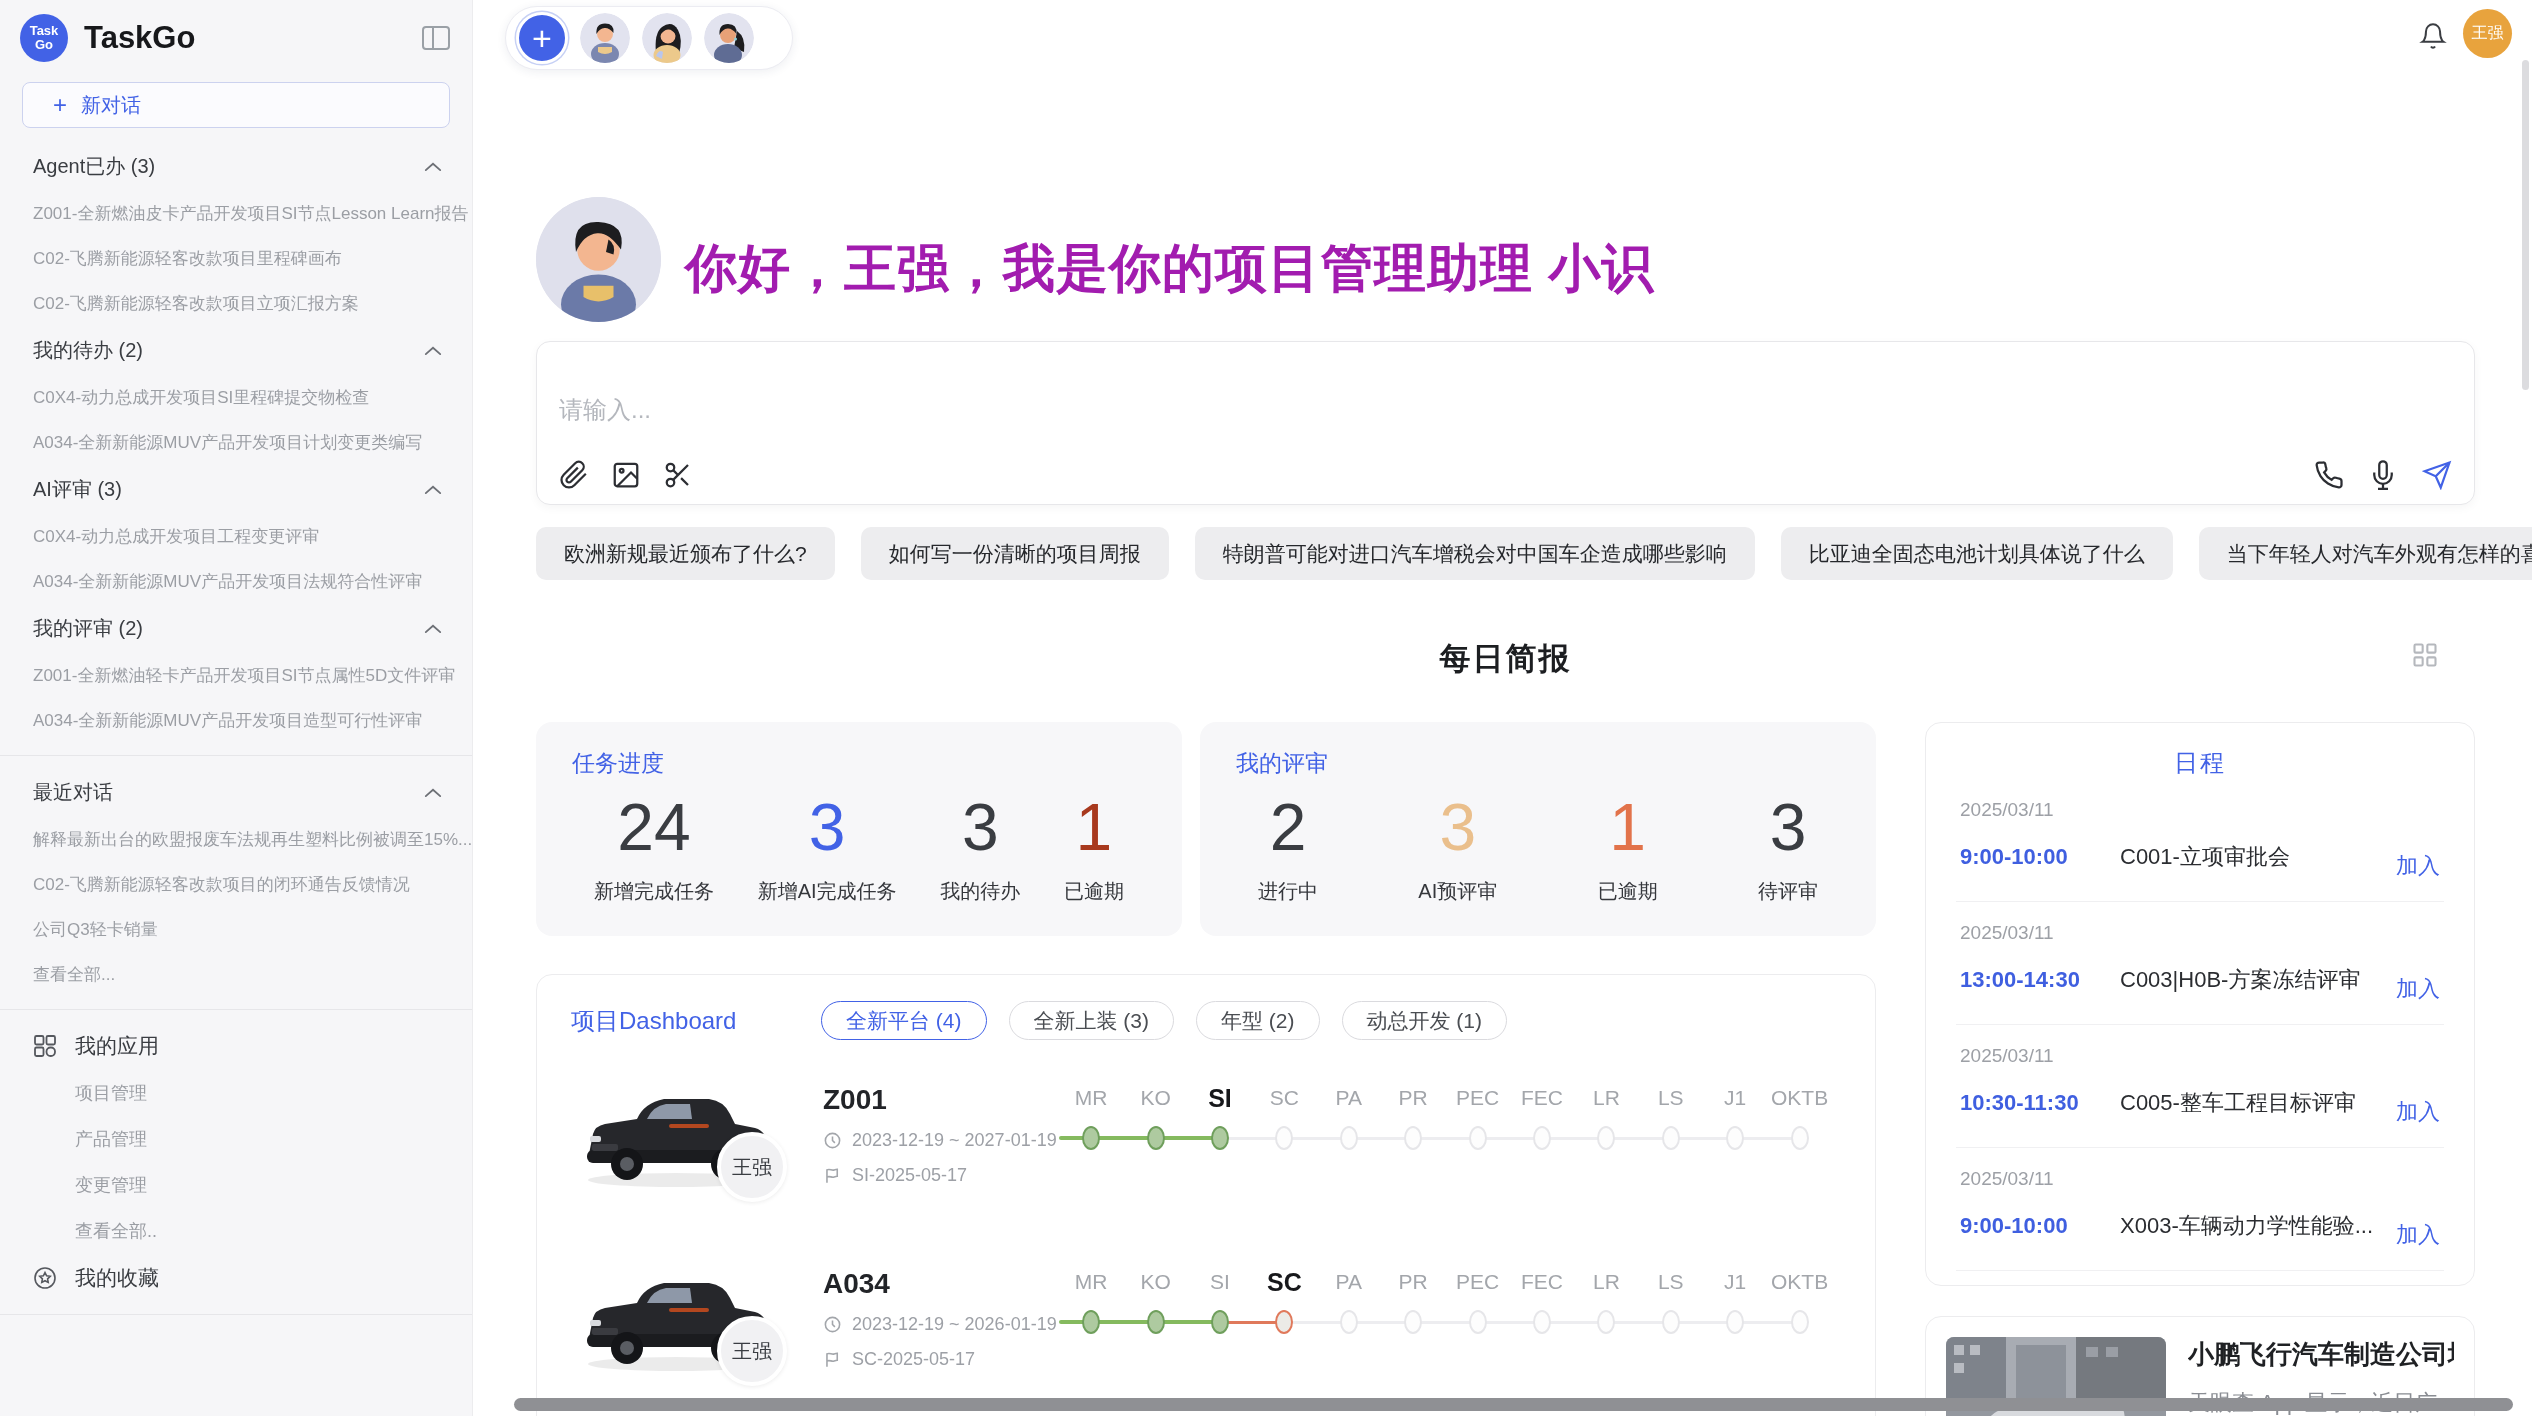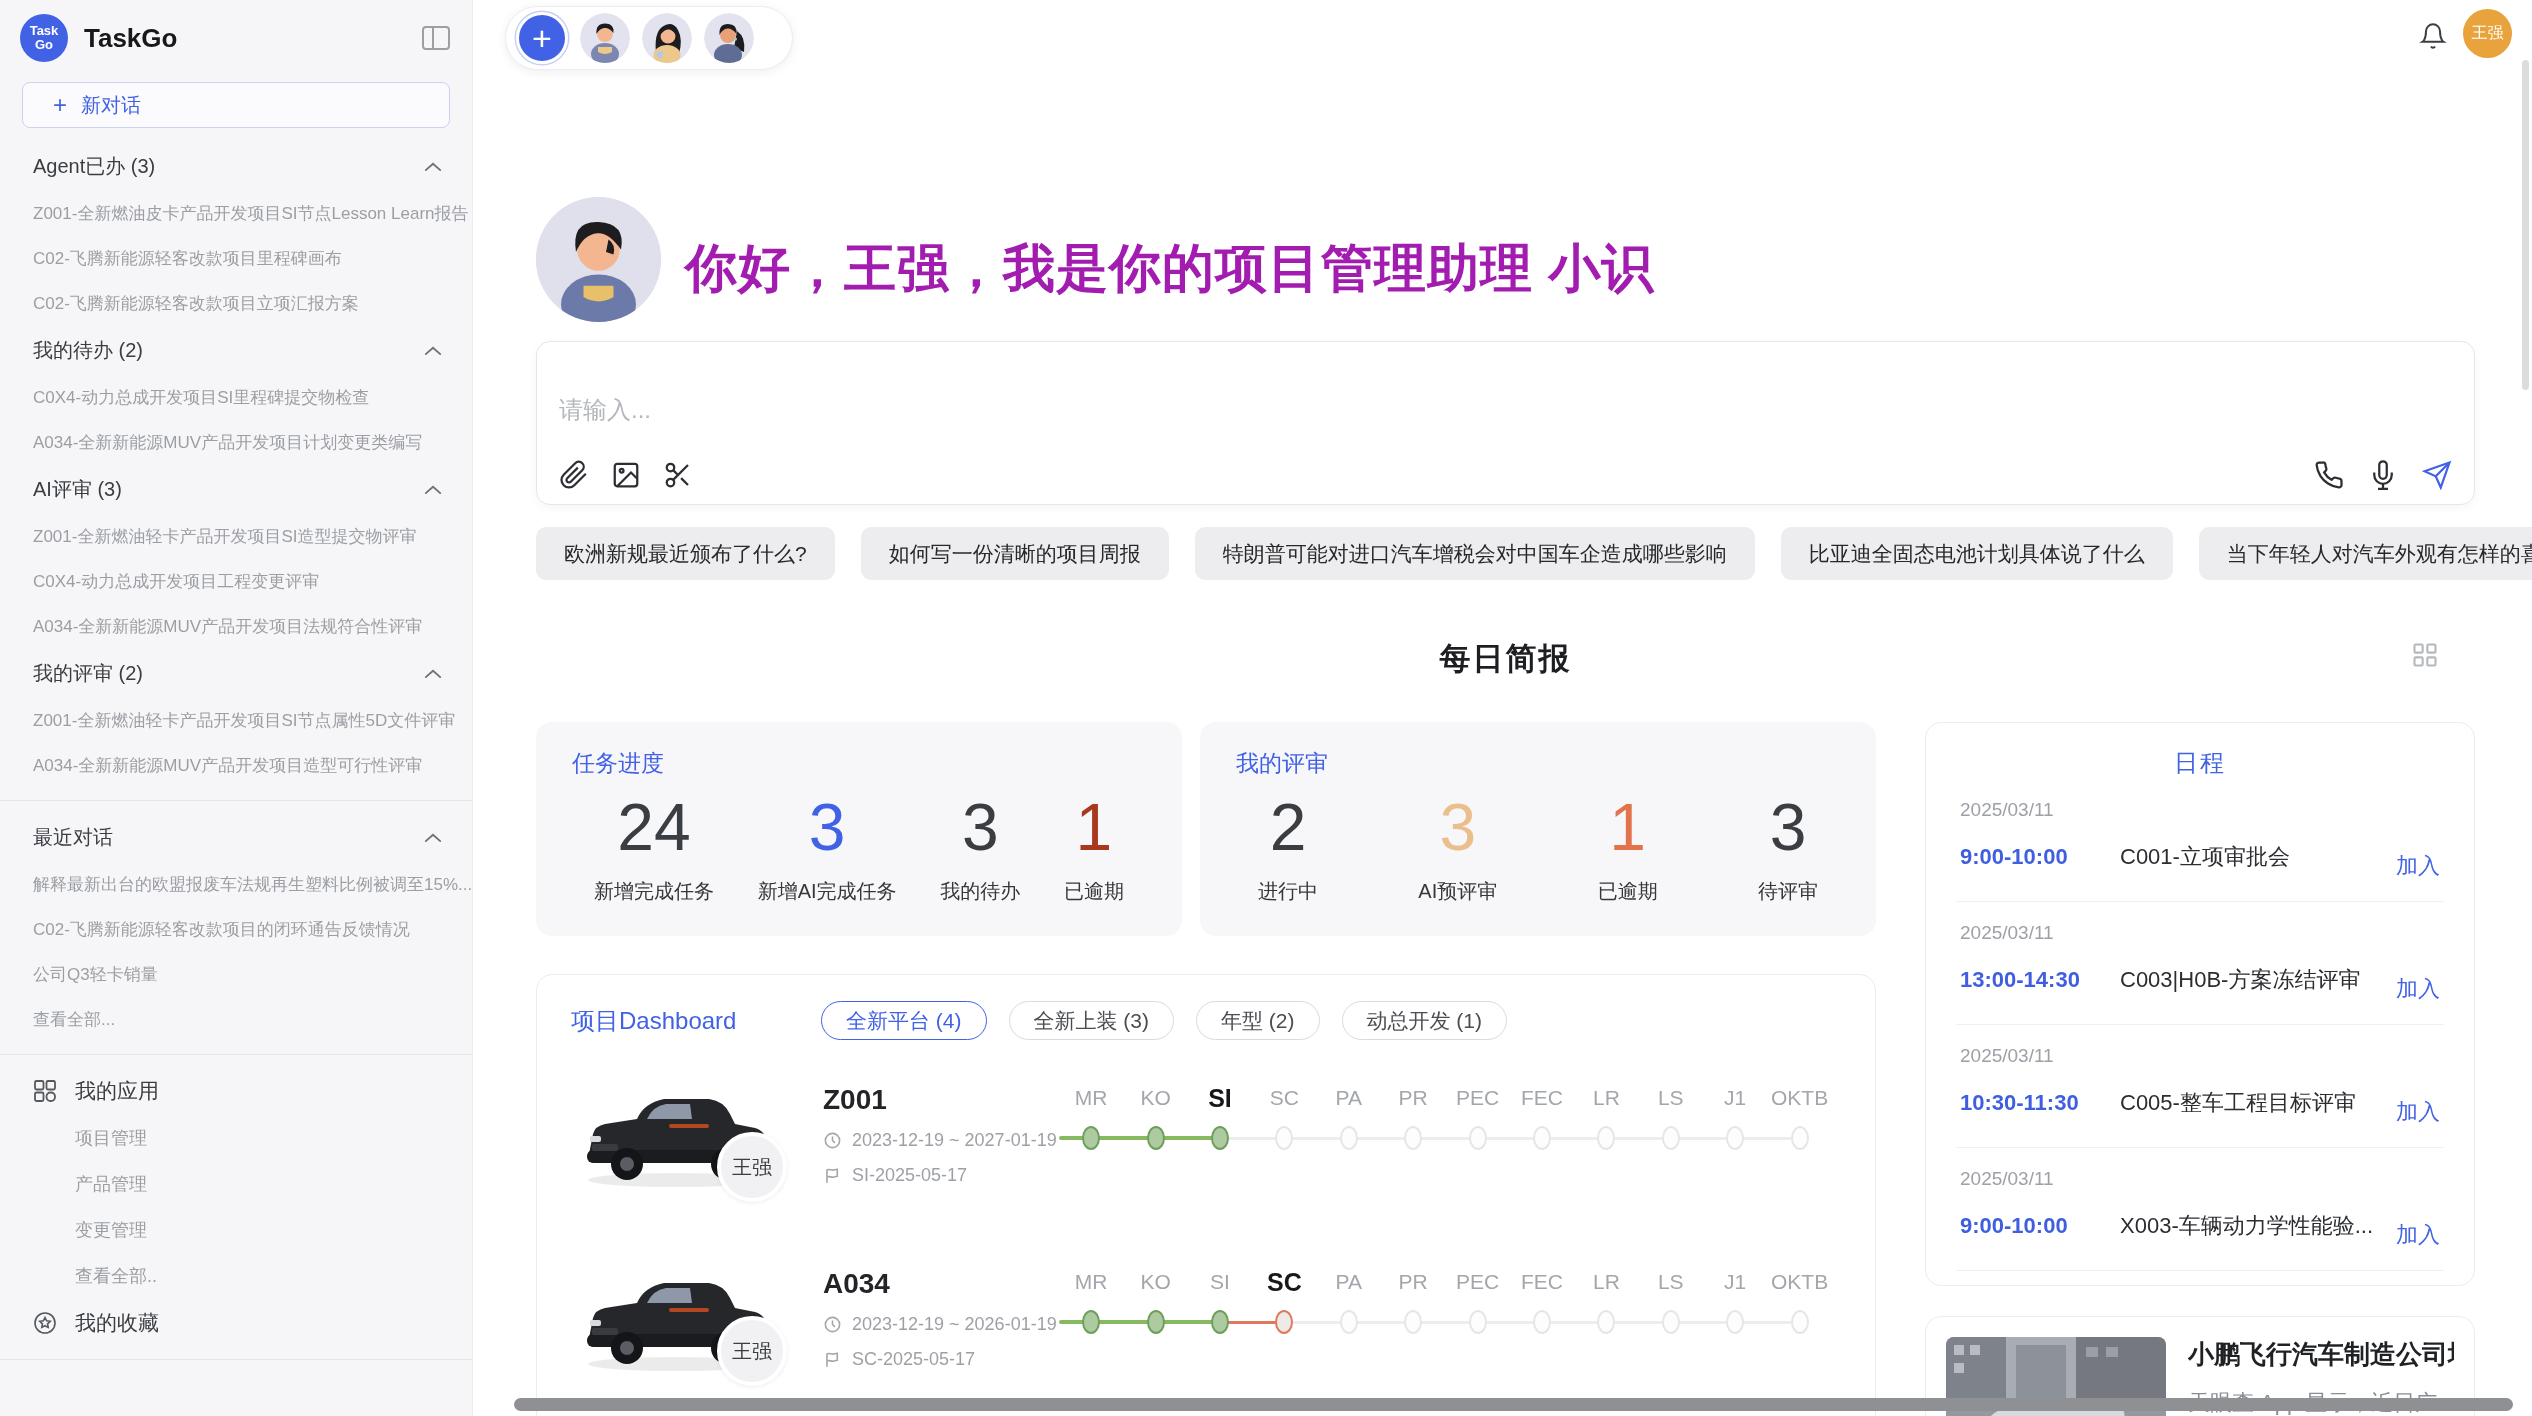--- a/index.html
+++ b/index.html
@@ -4,21 +4,21 @@
 <style>
   * { margin:0; padding:0; box-sizing:border-box; }
   html,body { width:2532px; height:1416px; overflow:hidden; }
   body { font-family:"Liberation Sans","DejaVu Sans",sans-serif; background:#fff; }
   .app { display:flex; width:2532px; height:1416px; }
 
   
   .sidebar { width:473px; flex-shrink:0; background:#f6f6f8; height:1416px; overflow:hidden; position:relative; border-right:1px solid #ececee; }
   .sb-header { display:flex; align-items:center; padding:14px 22px 8px 20px; }
   .logo-circle { width:48px; height:48px; border-radius:50%; background:#4262e6; color:#fff; display:flex; flex-direction:column; align-items:center; justify-content:center; font-size:13px; line-height:1.1; font-weight:700; }
-  .app-title { margin-left:16px; font-size:26px; font-weight:700; color:#17181b; }
+  .app-title { margin-left:16px; font-size:31px; font-weight:700; color:#17181b; }
   .collapse-btn { margin-left:auto; width:28px; height:24px; border:2px solid #9aa0a6; border-radius:4px; position:relative; }
   .collapse-btn::after { content:""; position:absolute; left:8px; top:0; bottom:0; width:2px; background:#9aa0a6; }
   .new-chat-btn { margin:12px 22px 14px 22px; height:46px; border:1px solid #ccd2ef; background:#fbfbfe; border-radius:8px; display:flex; align-items:center; padding:0 30px; color:#4262e6; font-size:20px; cursor:pointer; }
   .new-chat-plus { font-size:24px; margin-right:14px; font-weight:400; }
   .sb-sec-header { display:flex; align-items:center; padding:11px 30px 11px 33px; font-size:20px; color:#3a3d42; }
   .sb-sec-title { flex:1; }
   .chev-svg { width:18px; height:11px; }
   .sb-item { padding:11px 24px 11px 33px; font-size:17px; color:#9b9ea4; white-space:nowrap; overflow:hidden; cursor:pointer; }
   .sb-divider { height:1px; background:#e6e6e9; margin:12px 0; }
   .menu-row { display:flex; align-items:center; padding:10px 30px 10px 33px; font-size:21px; color:#3a3d42; cursor:pointer; }
@@ -151,21 +151,20 @@
           </svg>
         </div>
         <div class="sb-item">C0X4-动力总成开发项目SI里程碑提交物检查</div>
         <div class="sb-item">A034-全新新能源MUV产品开发项目计划变更类编写</div>
         <div class="sb-sec-header">
           <span class="sb-sec-title">AI评审 (3)</span>
           <svg class="chev-svg" viewBox="0 0 20 12">
             <path d="M2 10 L10 3 L18 10" fill="none" stroke="#6d7076" stroke-width="2" stroke-linecap="round"></path>
           </svg>
         </div>
-        <div class="sb-item">Z001-全新燃油轻卡产品开发项目SI造型提交物评审</div>
         <div class="sb-item">C0X4-动力总成开发项目工程变更评审</div>
         <div class="sb-item">A034-全新新能源MUV产品开发项目法规符合性评审</div>
         <div class="sb-sec-header">
           <span class="sb-sec-title">我的评审 (2)</span>
           <svg class="chev-svg" viewBox="0 0 20 12">
             <path d="M2 10 L10 3 L18 10" fill="none" stroke="#6d7076" stroke-width="2" stroke-linecap="round"></path>
           </svg>
         </div>
         <div class="sb-item">Z001-全新燃油轻卡产品开发项目SI节点属性5D文件评审</div>
         <div class="sb-item">A034-全新新能源MUV产品开发项目造型可行性评审</div>

